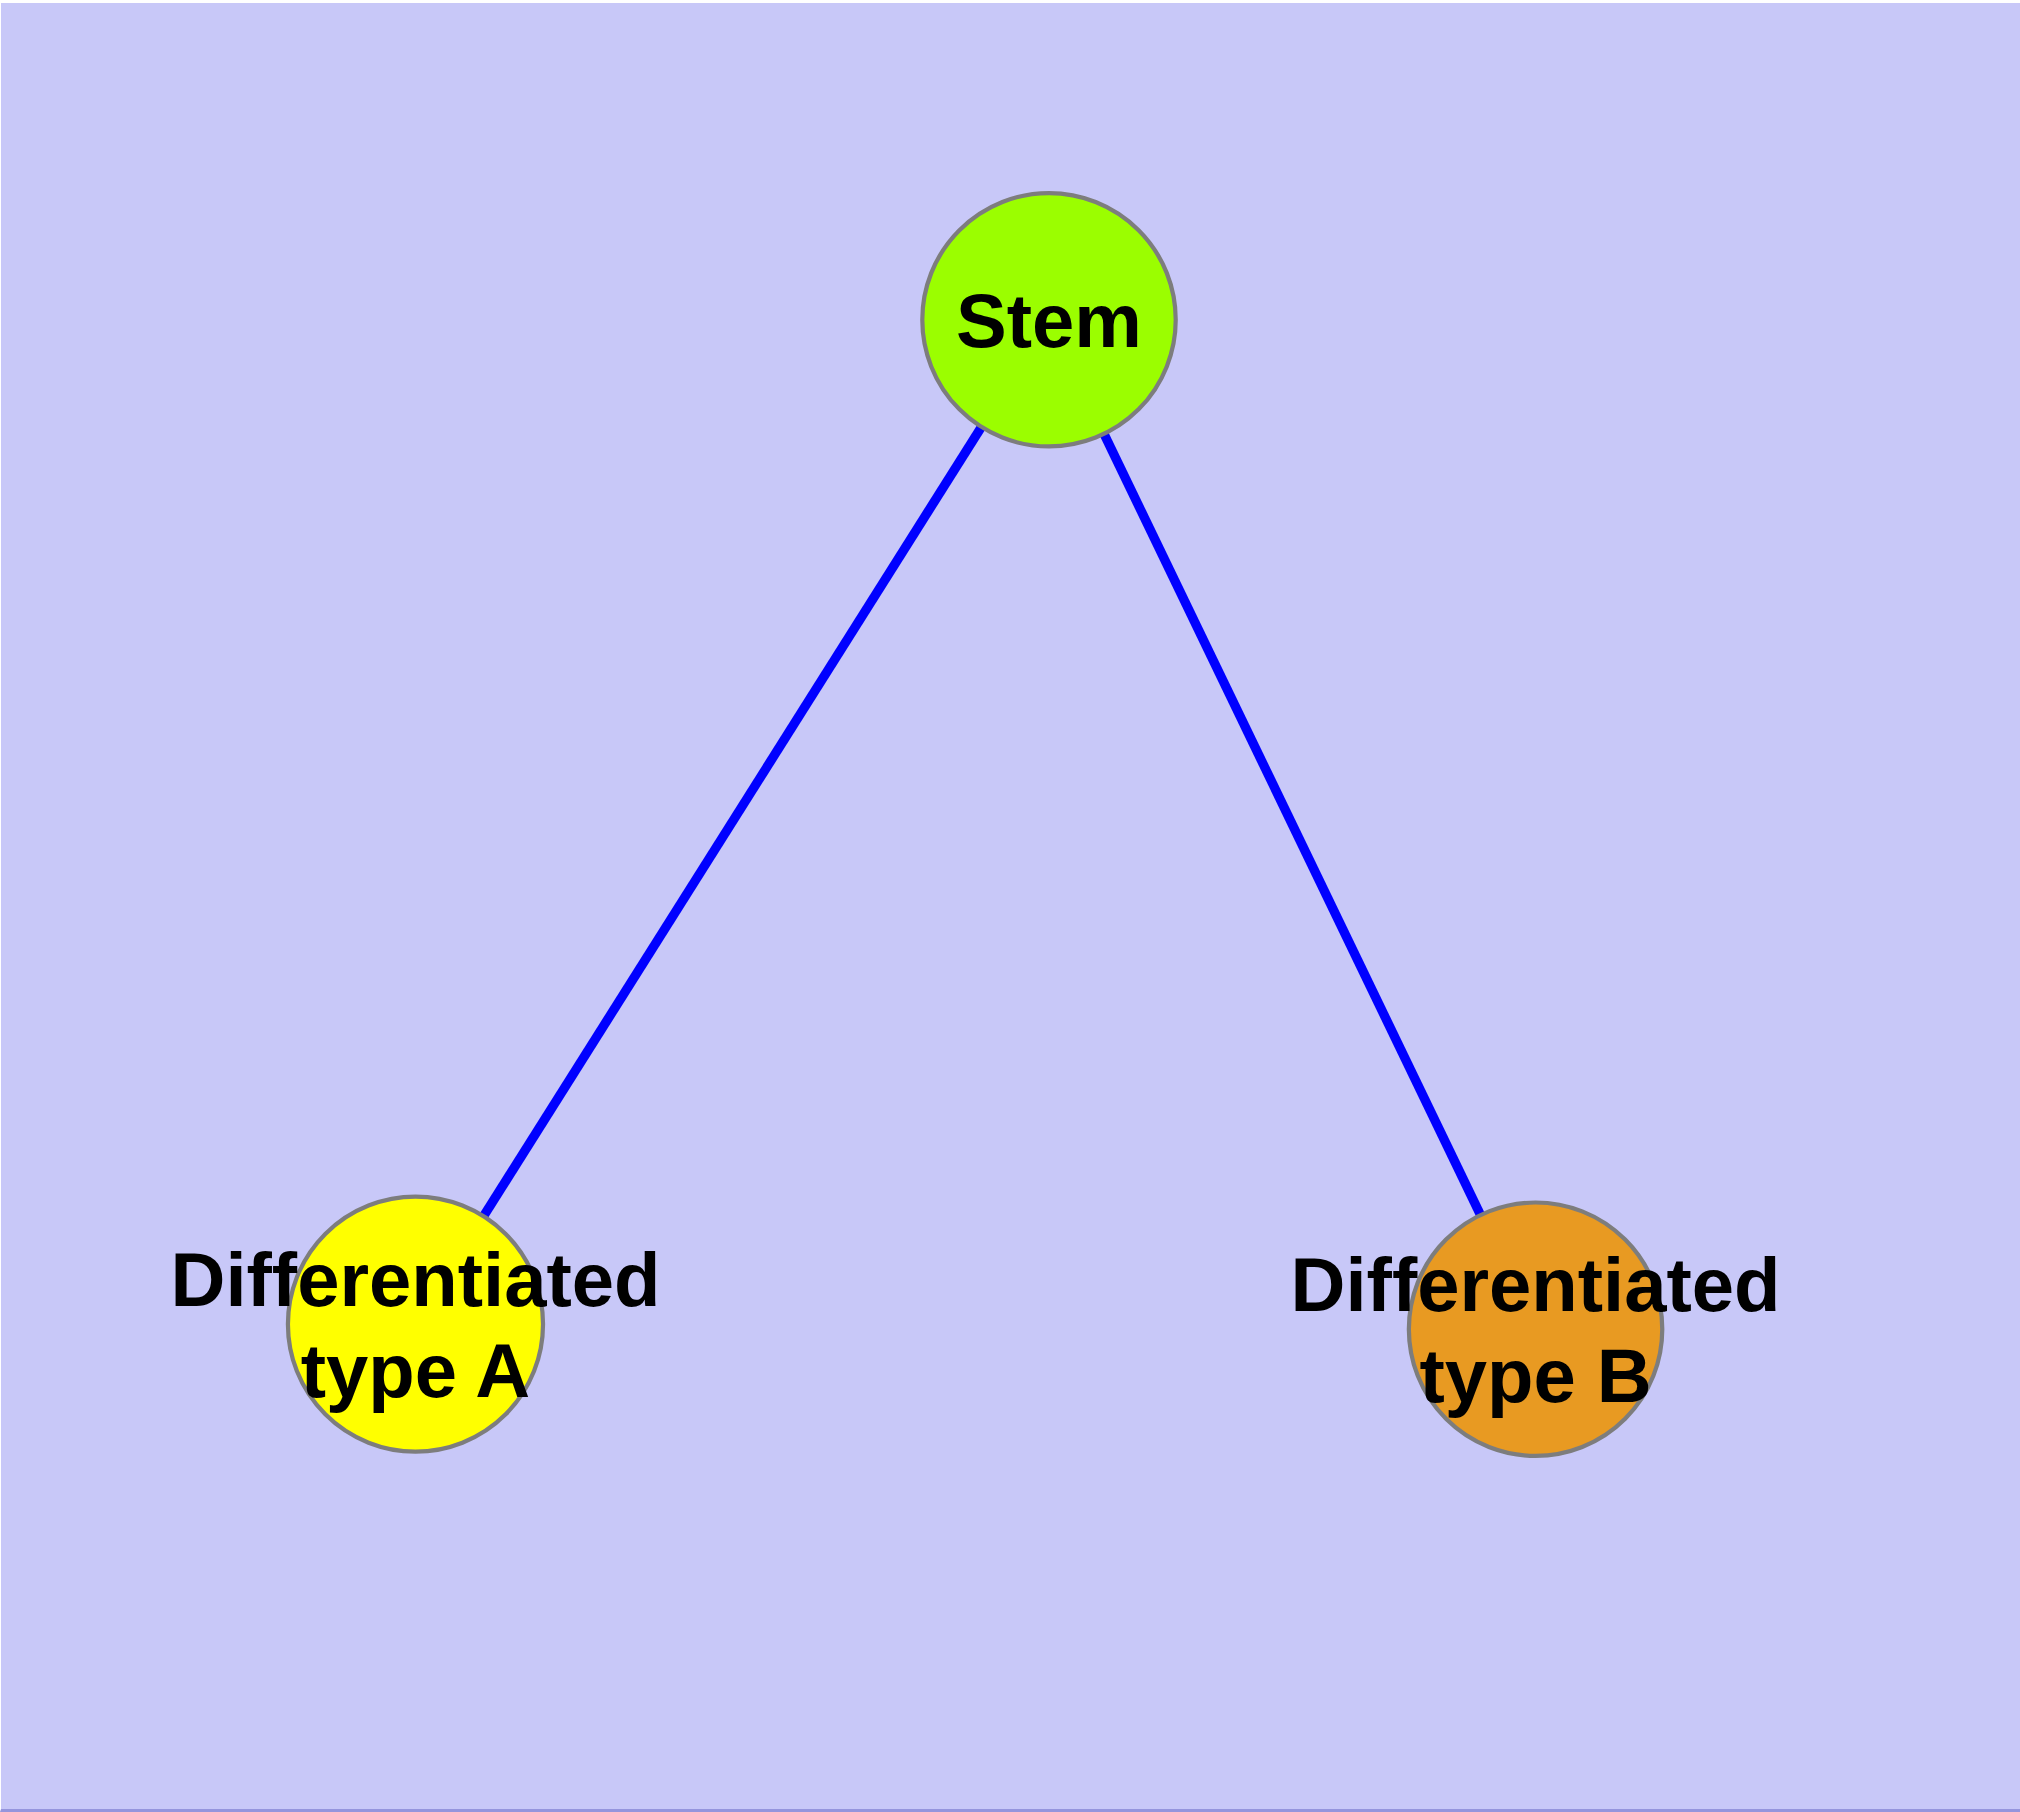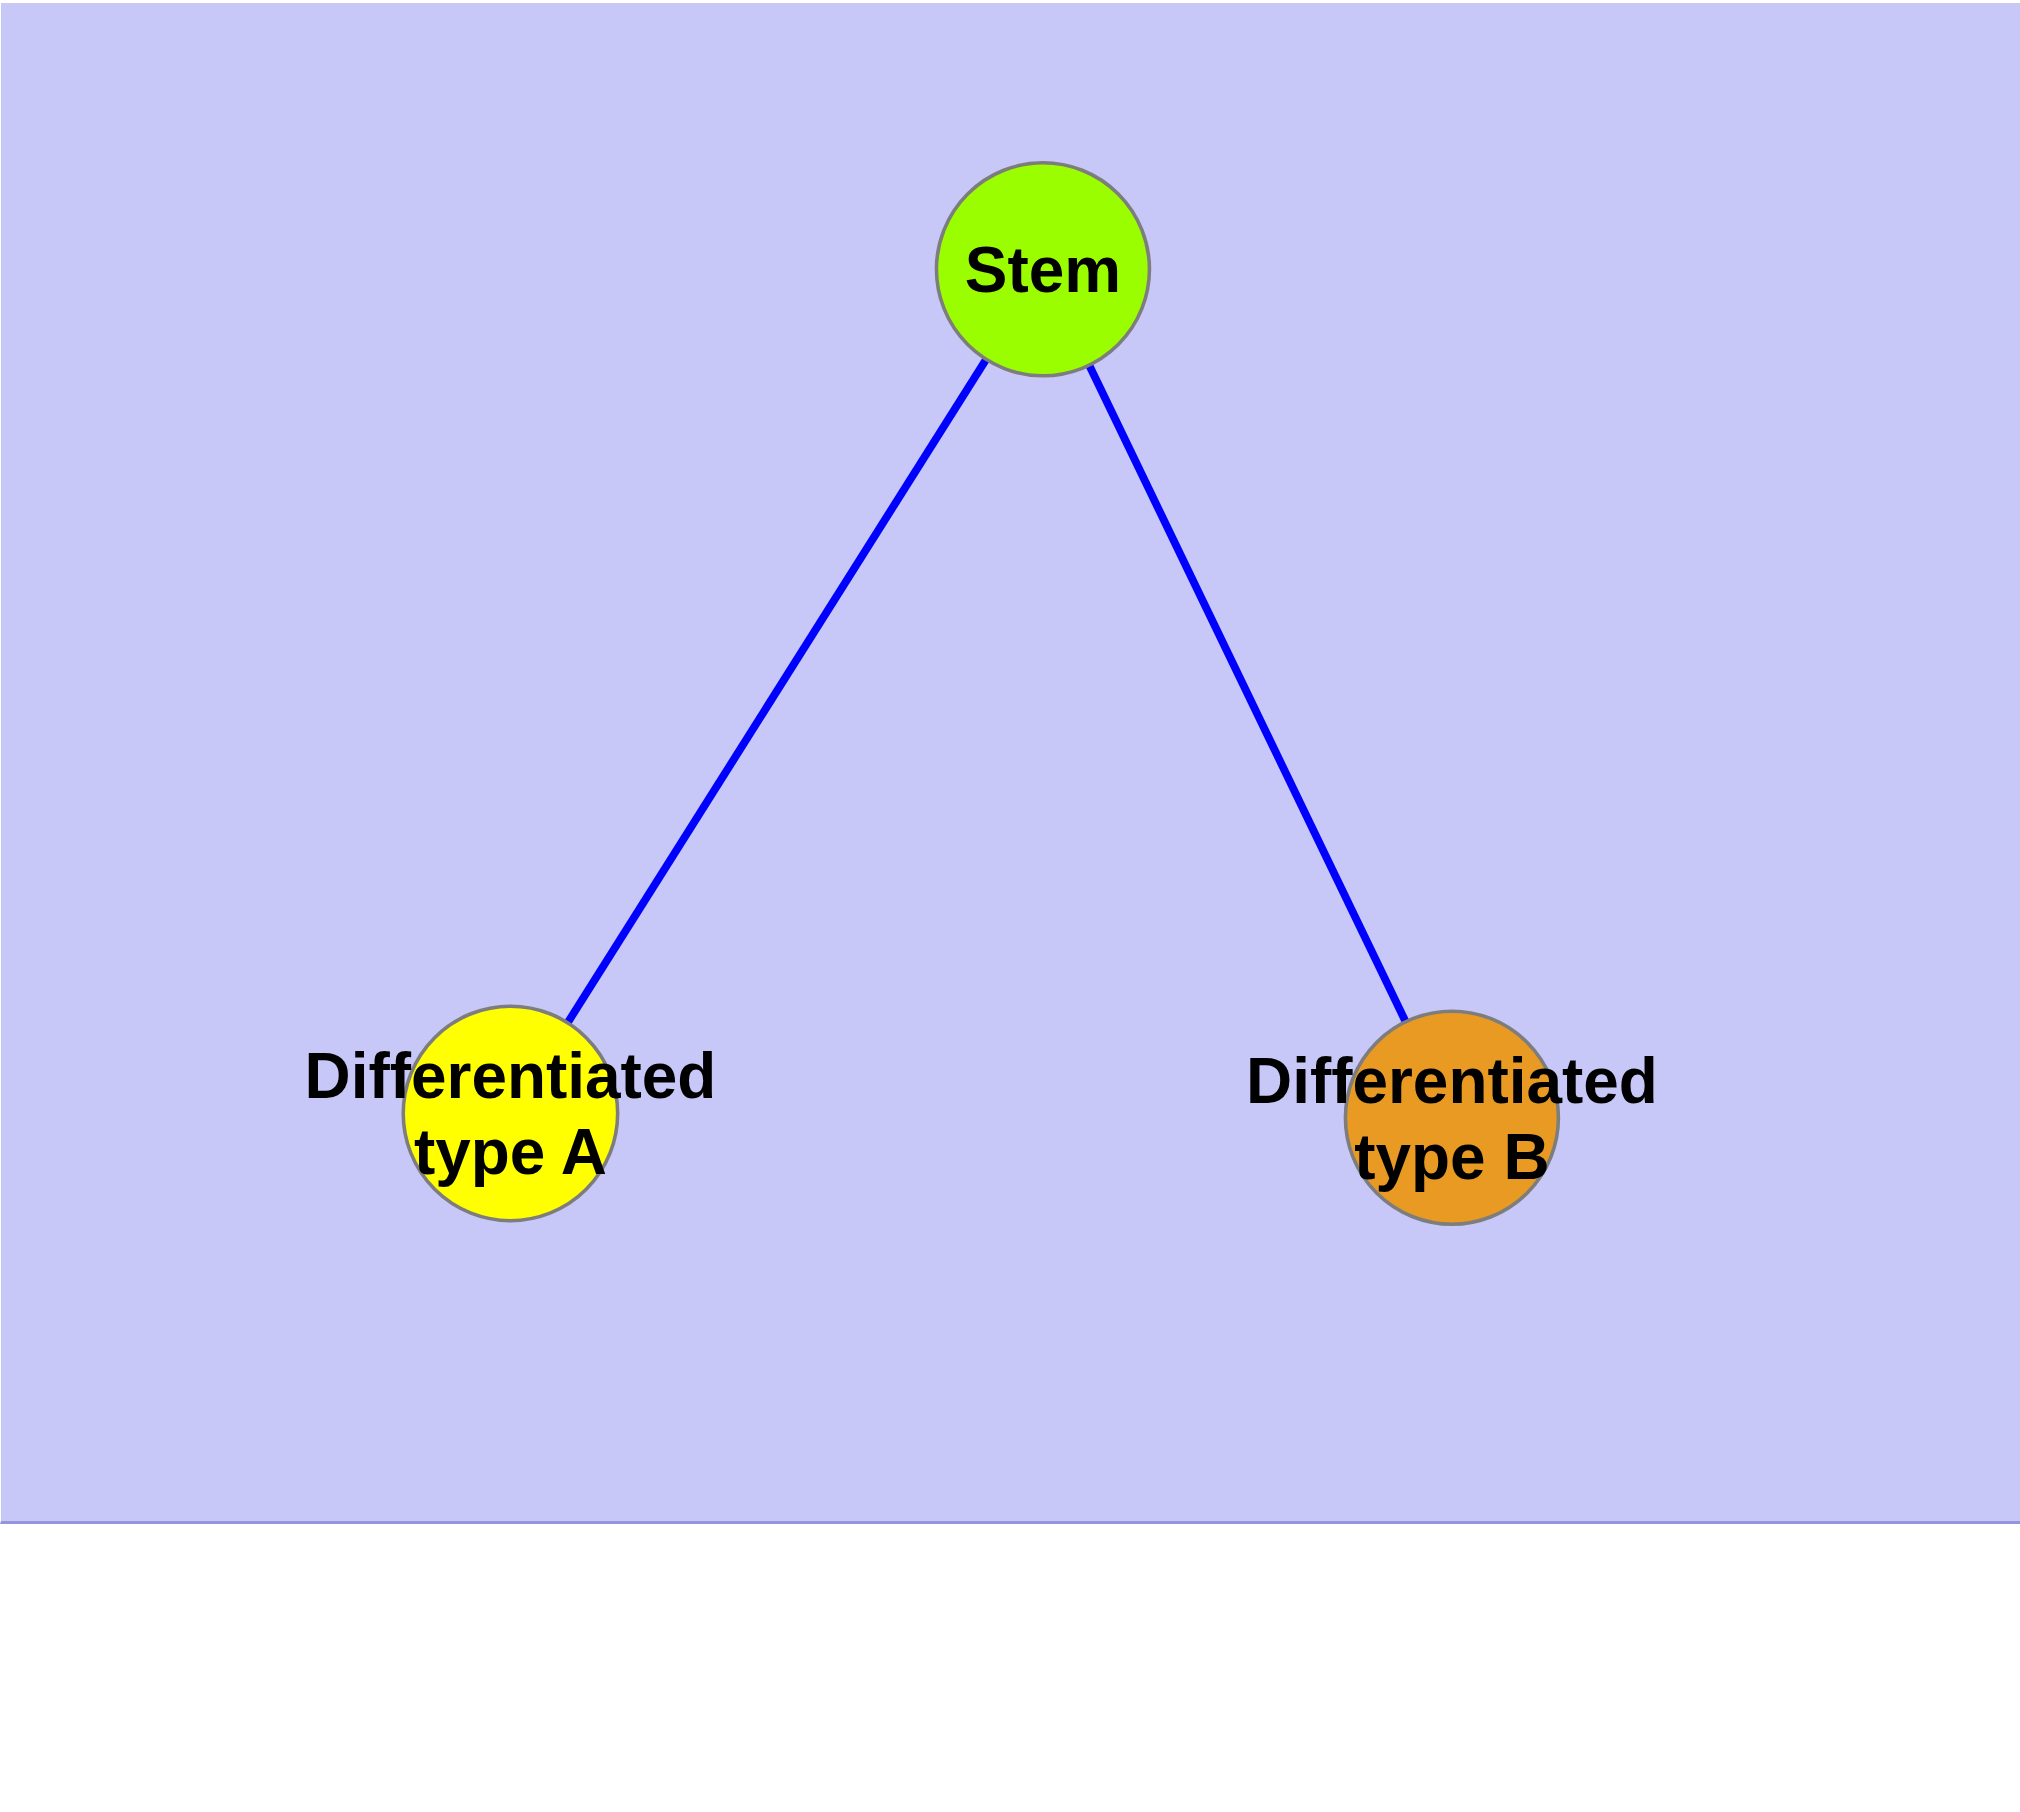--- a/index.html
+++ b/index.html
@@ -3,21 +3,21 @@
 <meta charset="utf-8">
 <style>
   html, body {
     margin: 0;
     padding: 0;
     background: #ffffff;
   }
   .stage {
     position: relative;
     width: 2021px;
-    height: 1524px;
+    height: 1812px;
     box-sizing: border-box;
     border-top: 3.4px solid #ffffff;
     border-left: 1.7px solid #ffffff;
     border-bottom: 3.4px solid #9595dd;
     overflow: hidden;
   }
   svg.graph {
     display: block;
     width: 100%;
     height: 100%;

